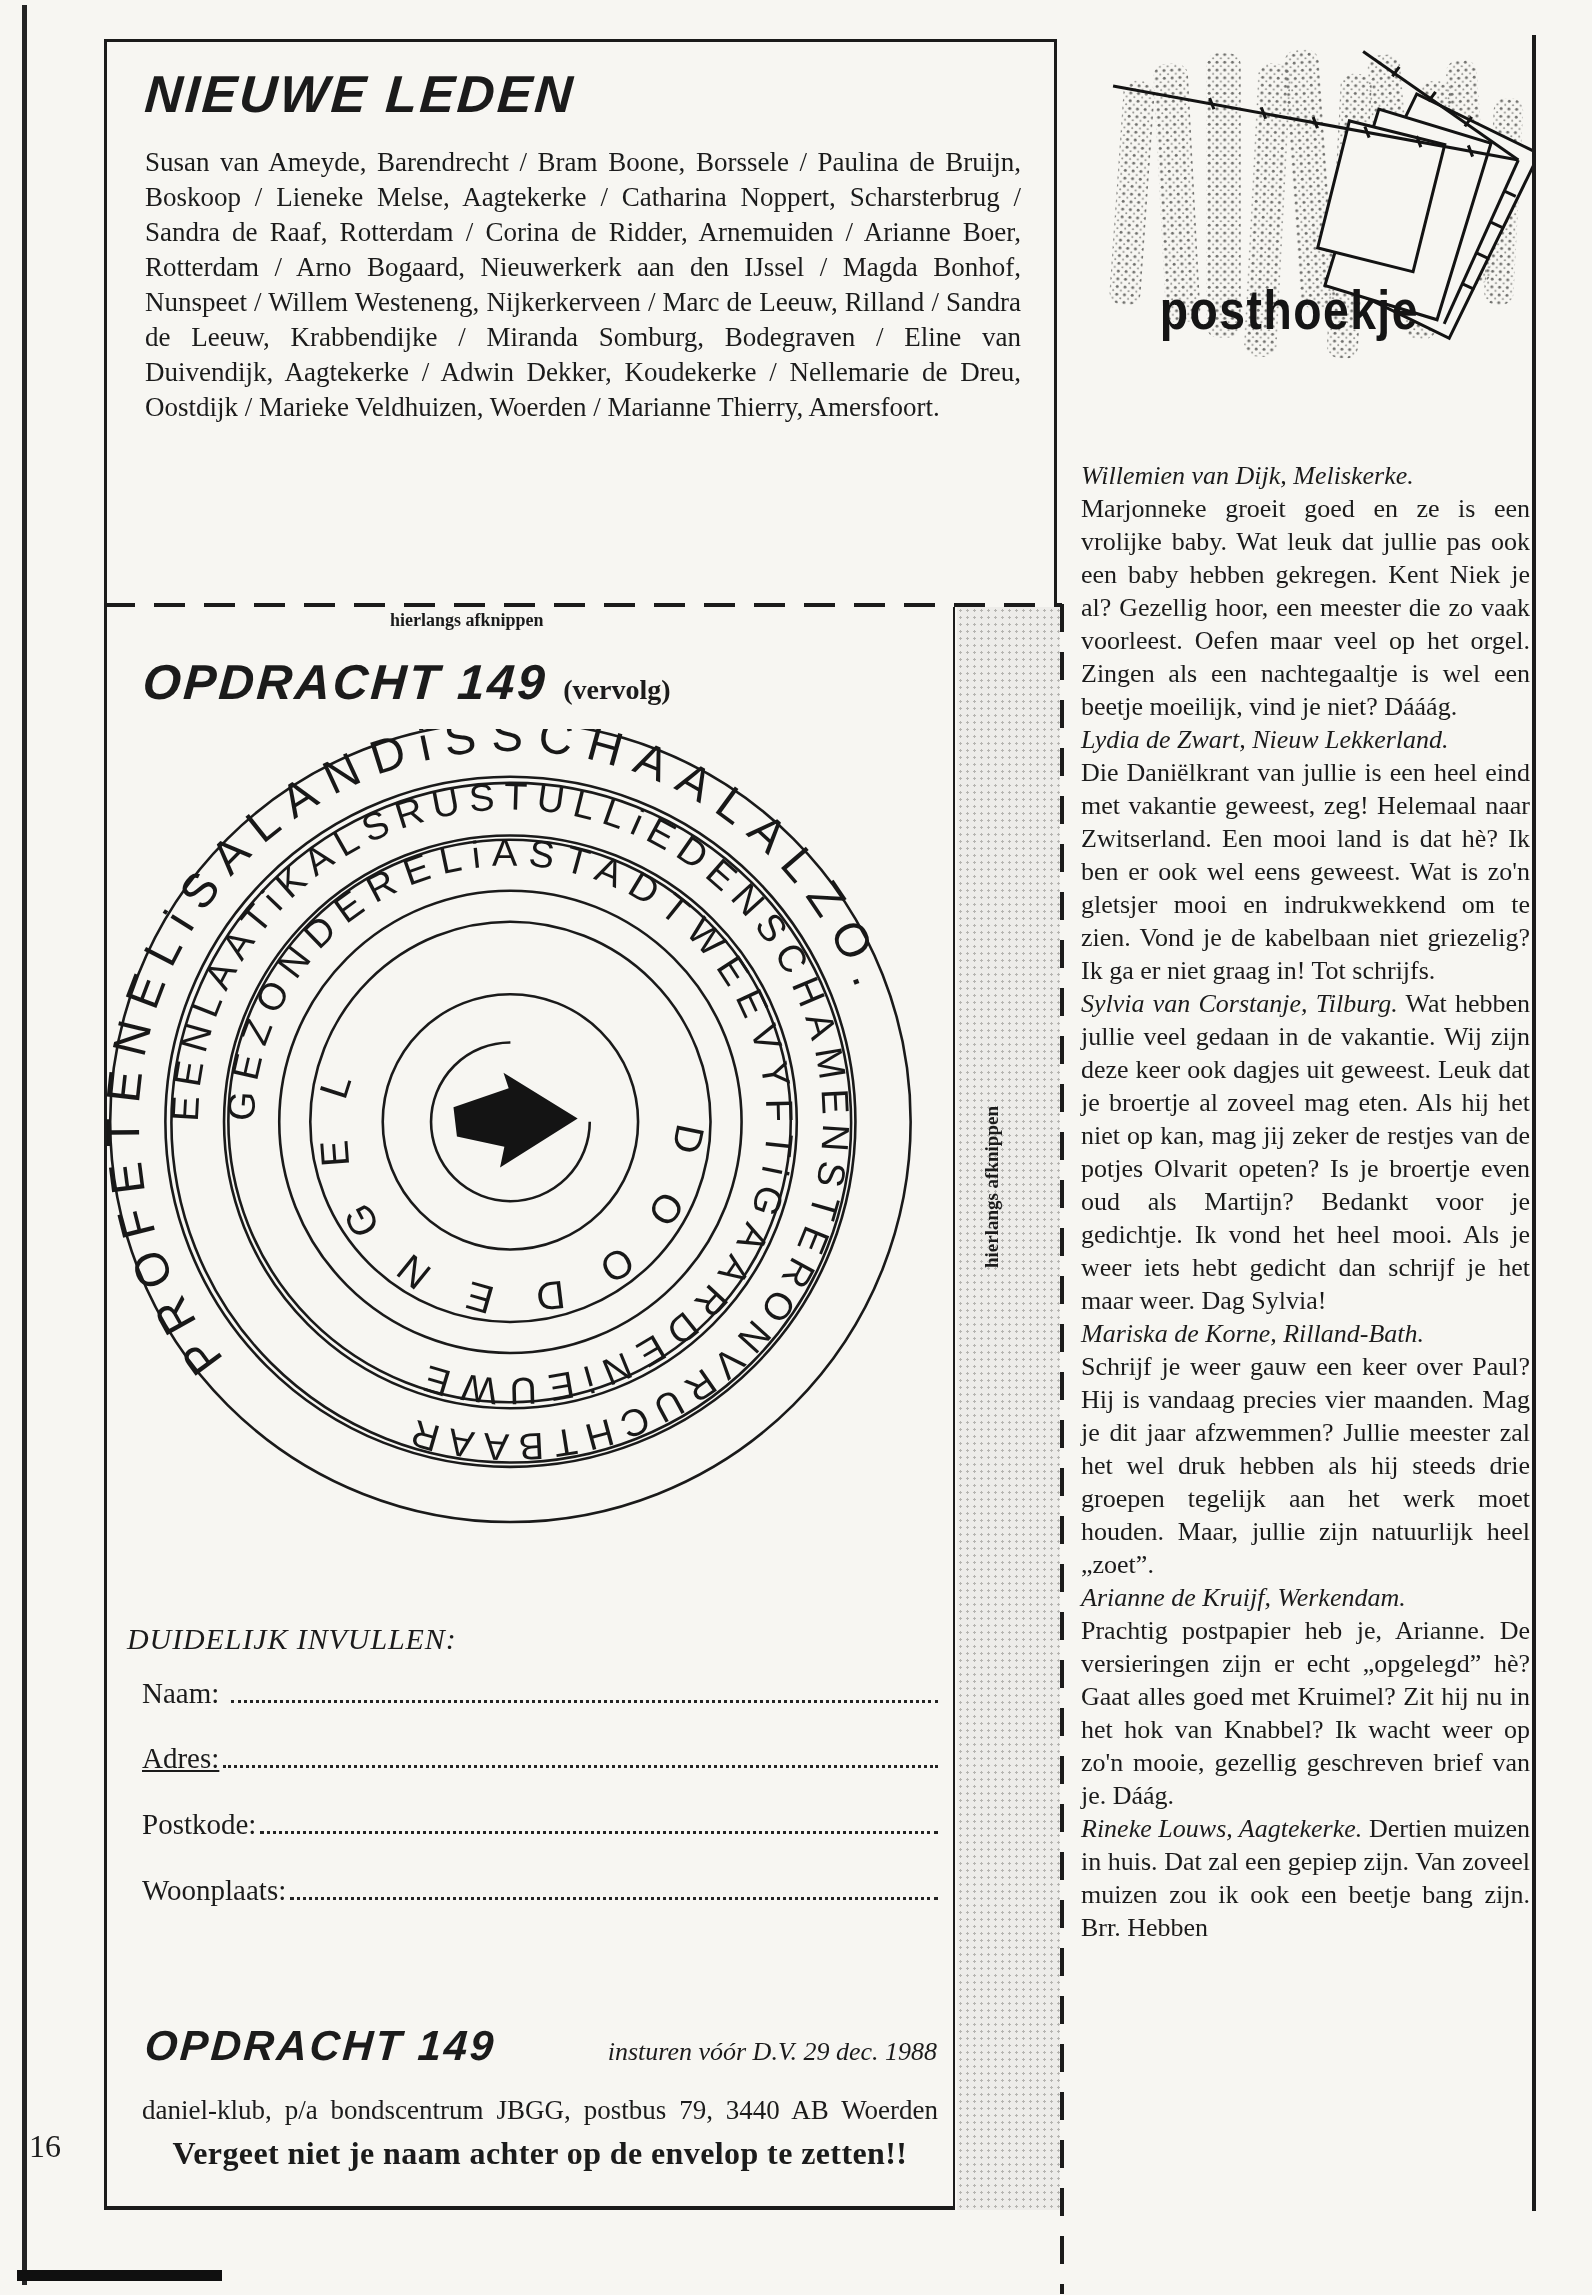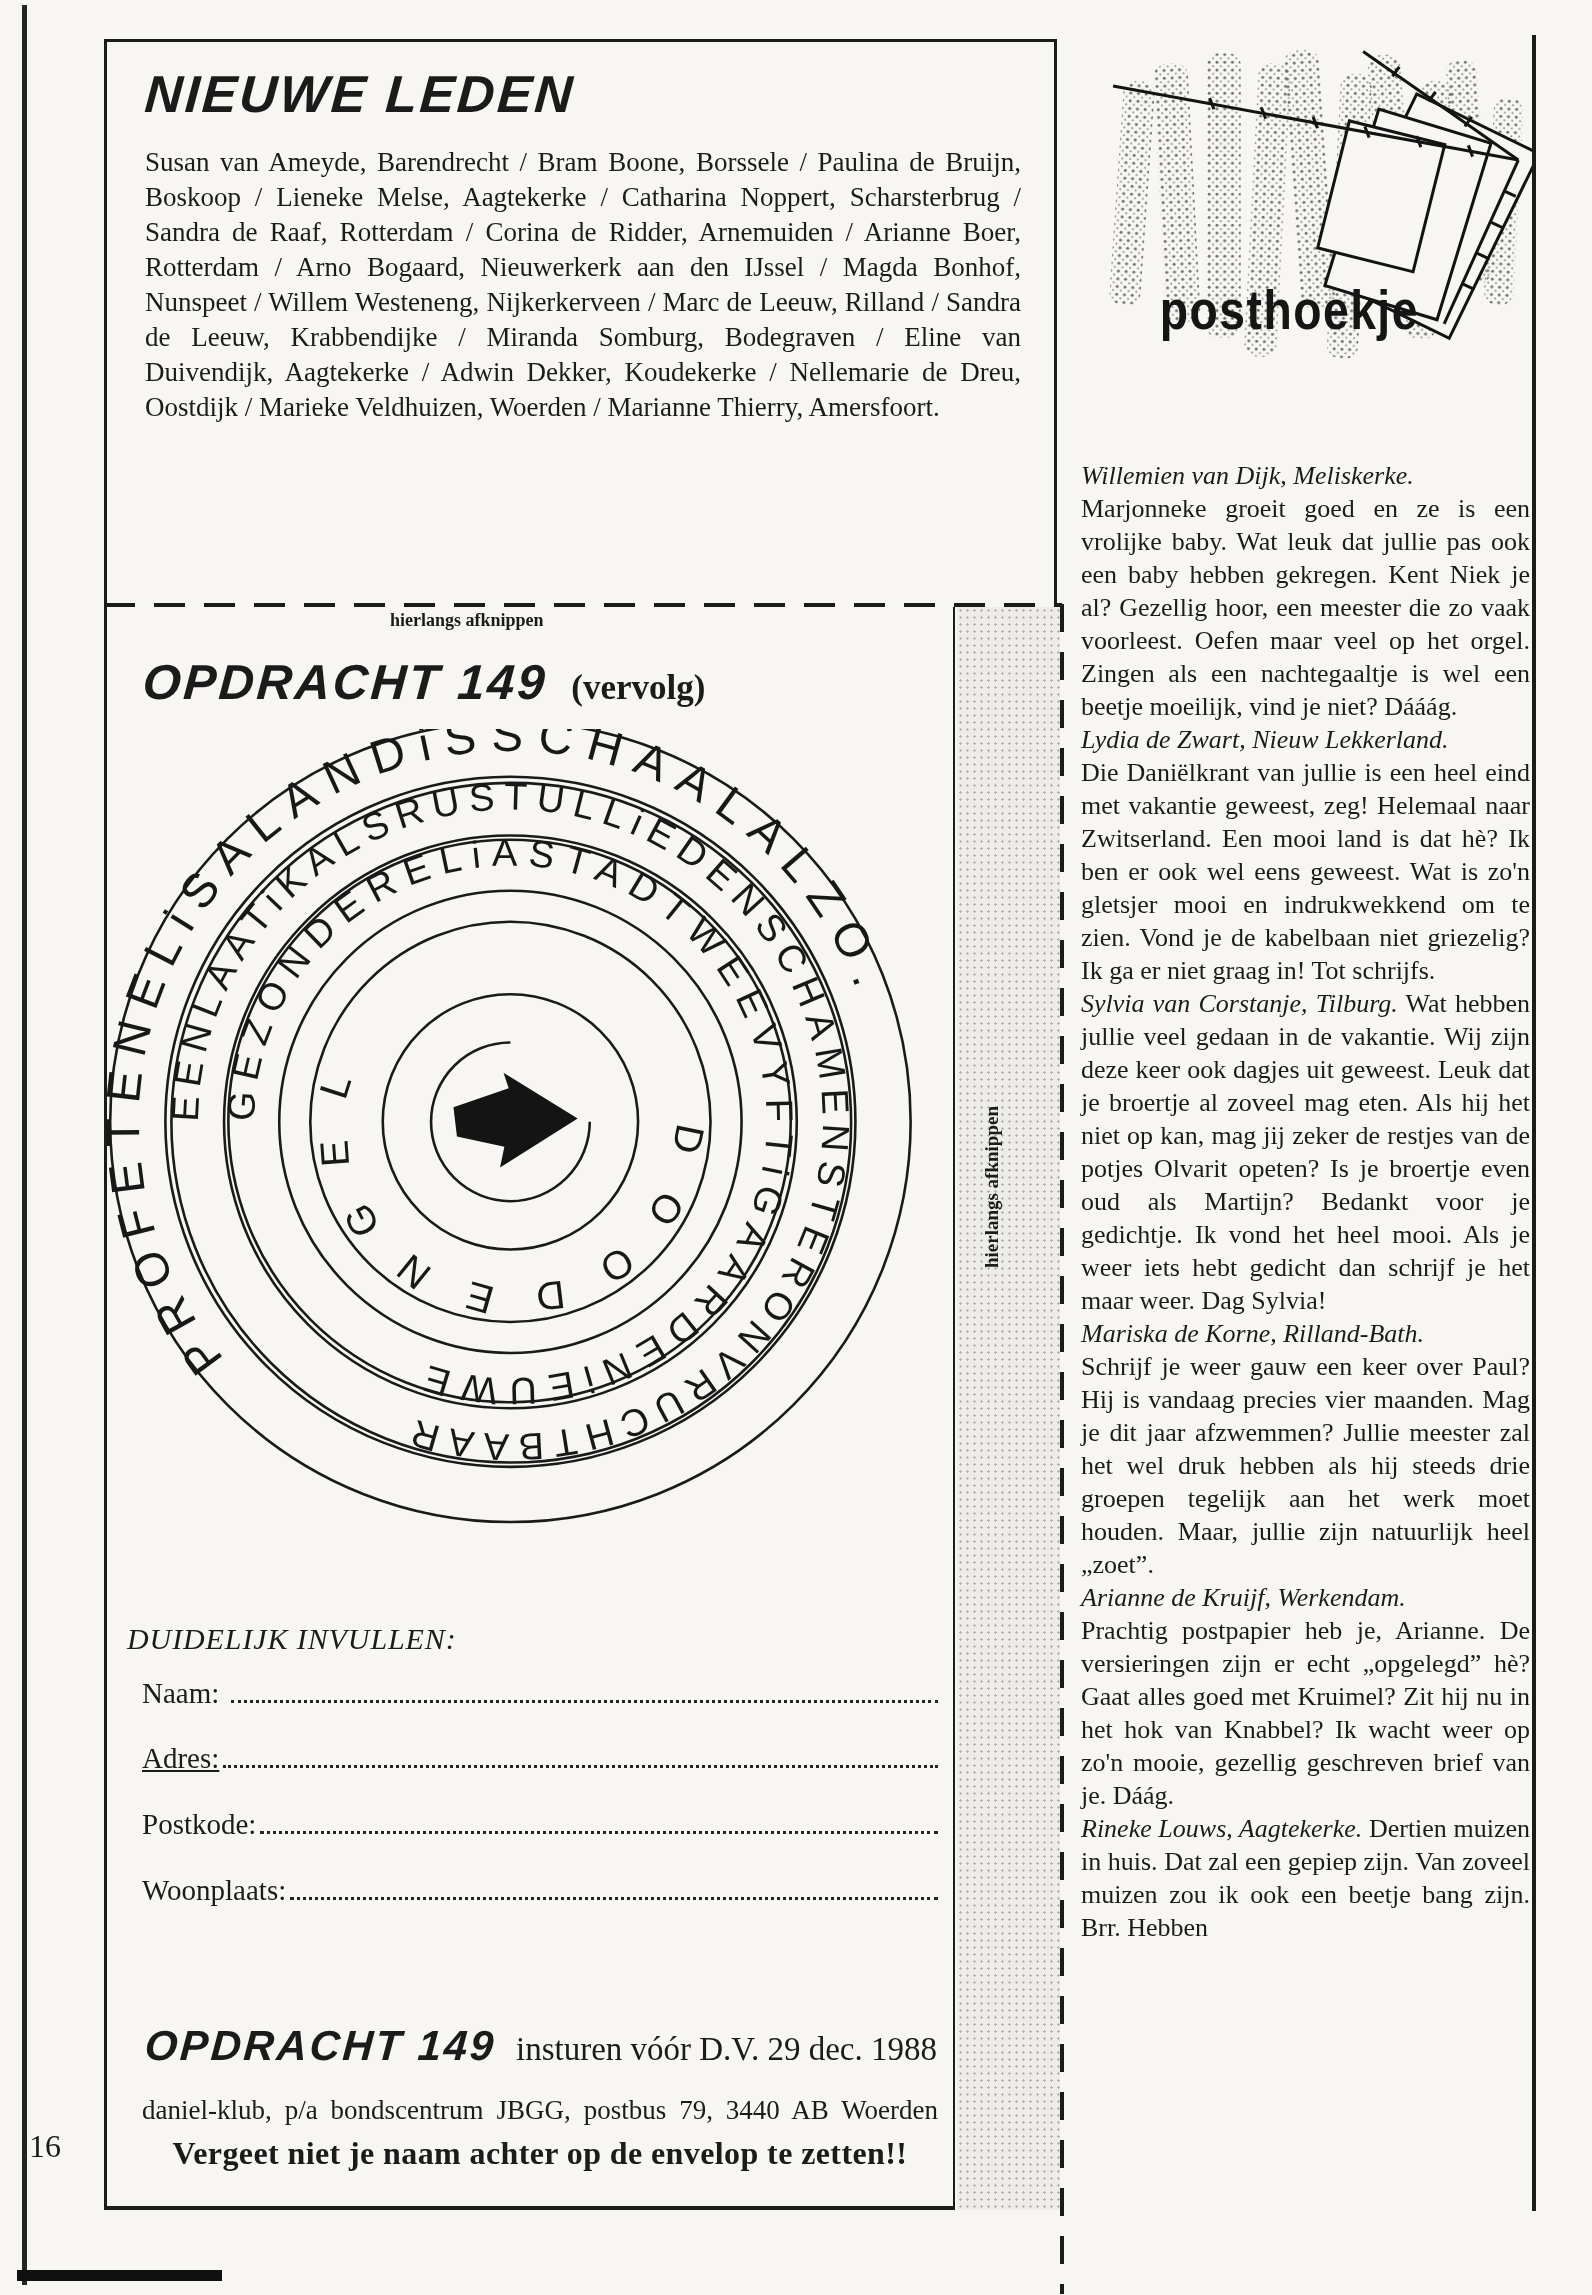--- a/index.html
+++ b/index.html
@@ -22,37 +22,37 @@
   
   .cut-h{left:104px;top:603px;width:958px;height:3.5px;
          background:repeating-linear-gradient(90deg,#1b1b1b 0 31px,transparent 31px 50px);}
   .cut-h-label{left:390px;top:610px;font-size:18px;font-weight:bold;}
 
   
   .box-main{left:104px;top:607px;width:851px;height:1603px;box-sizing:border-box;
             border-left:3.5px solid #1b1b1b;border-right:2.6px solid #1b1b1b;border-bottom:4.3px solid #1b1b1b;}
   .opdracht-head{left:143px;top:654px;display:flex;align-items:baseline;}
   .opdracht-title{font-size:49px;}
-  .vervolg{font-size:35px;font-weight:bold;margin-left:24px;}
+  .vervolg{font-size:28px;font-weight:bold;margin-left:16px;}
 
   .spiral{left:105px;top:729px;width:841px;height:859px;}
   .spiral text{font-family:"Liberation Sans", sans-serif;fill:#181818;}
   .r1{font-size:55px;letter-spacing:16px;}
   .r2{font-size:44px;letter-spacing:10px;}
   .r3{font-size:44px;letter-spacing:12px;}
   .r4{font-size:46px;letter-spacing:44px;}
 
   .form-head{left:127px;top:1622px;font-size:30px;letter-spacing:0.9px;font-style:italic;}
   .form-row{left:142px;width:796px;display:flex;align-items:baseline;font-size:29px;}
   .leader{flex:1;border-bottom:3px dotted #242424;margin-bottom:4.3px;margin-left:3.5px;}
   .fr0{top:1677px;gap:8px;} .fr1{top:1742px;text-decoration:underline;} .fr2{top:1808px;} .fr3{top:1874px;} .fr4{top:1939px;}
 
   .footer-row{left:145px;top:2022px;width:792px;display:flex;align-items:baseline;justify-content:space-between;}
   .footer-title{font-size:42px;}
-  .deadline{font-size:33px;}
+  .deadline{font-style:italic;font-size:26px;}
   .address{left:142px;top:2095px;width:796px;font-size:27px;text-align:justify;text-align-last:justify;}
   .note{left:142px;top:2135px;width:796px;font-size:32px;font-weight:bold;text-align:center;letter-spacing:0.4px;}
 
   
   .gray-strip{left:957px;top:607px;width:103px;height:1603px;background-color:#edece9;
      background-image:radial-gradient(#b5b4b0 1.1px, transparent 1.3px);background-size:7px 7px;}
   .strip-label{position:absolute;left:24px;top:499px;writing-mode:vertical-rl;transform:rotate(180deg);
      font-weight:bold;font-size:19px;white-space:nowrap;color:#1b1b1b;}
   .cut-v{left:1060px;top:604px;width:3.5px;height:1690px;
      background:repeating-linear-gradient(180deg,#1b1b1b 0 28.5px,transparent 28.5px 48px);}

